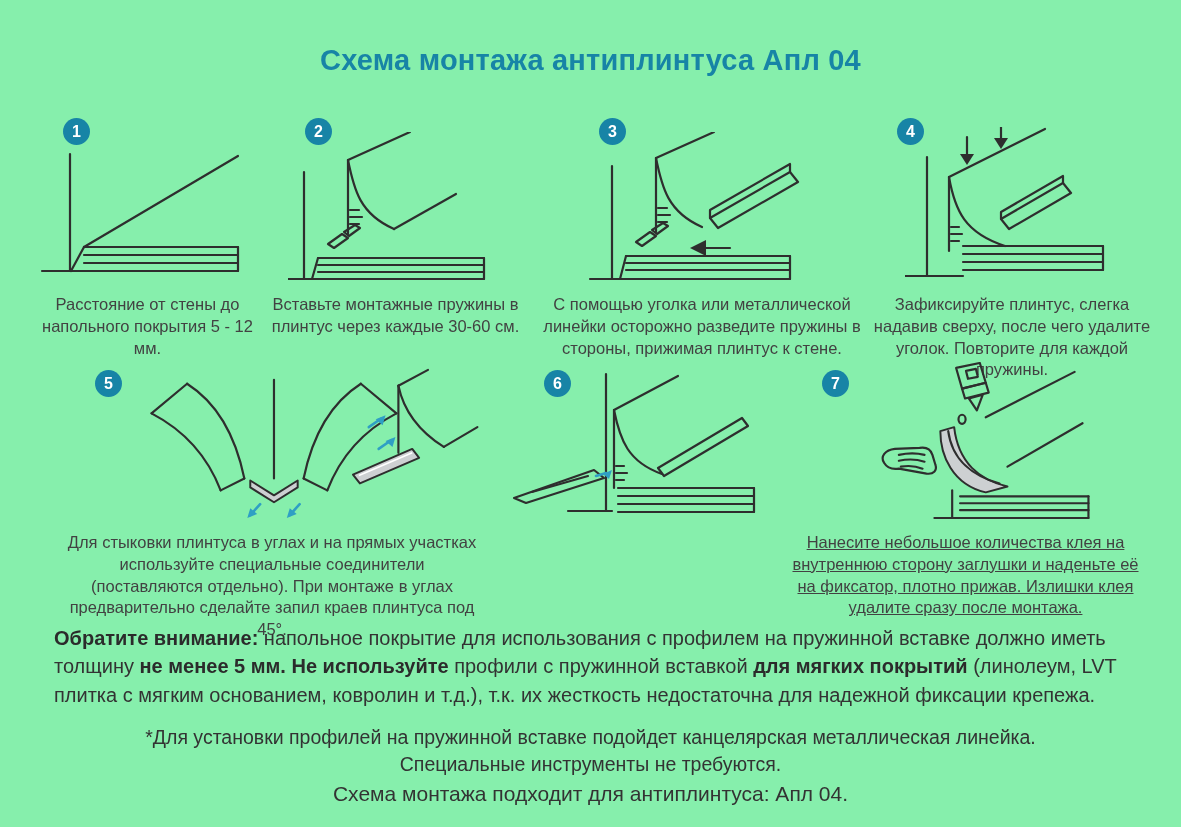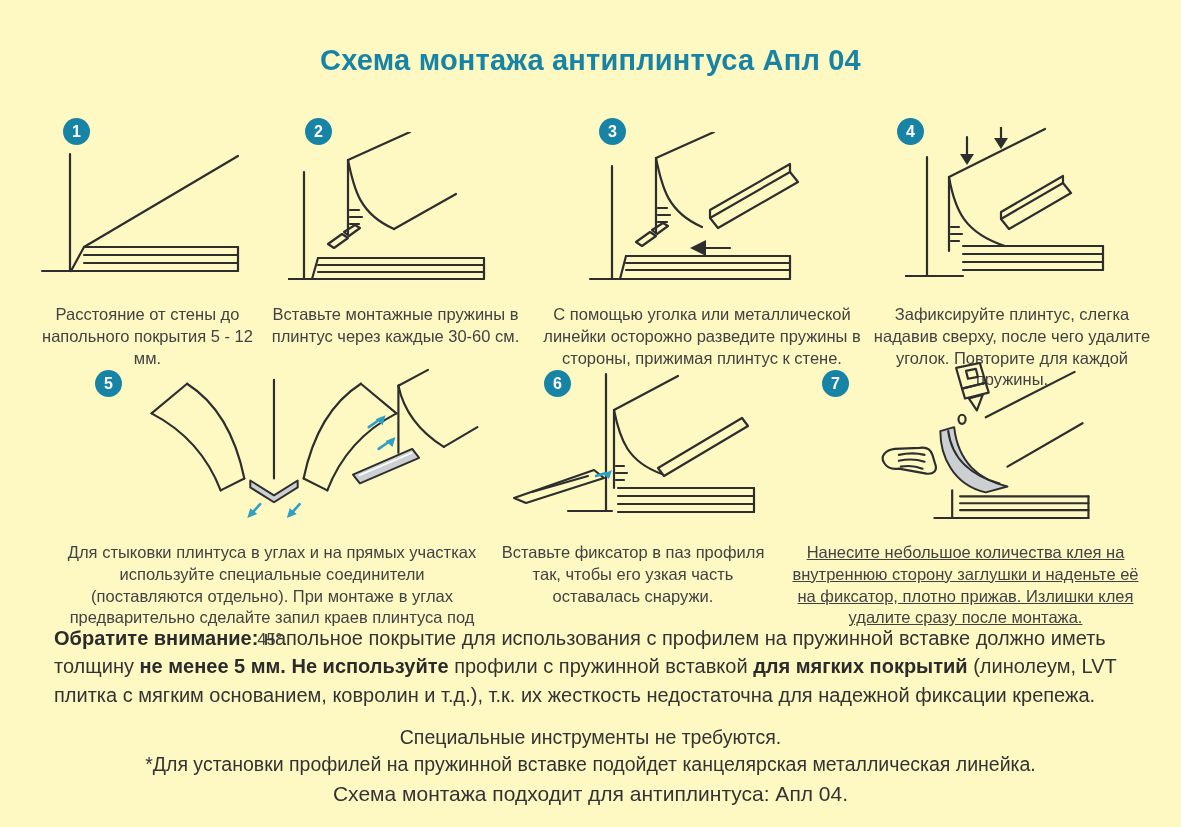--- a/index.html
+++ b/index.html
@@ -5,38 +5,38 @@
   :root{
     --accent:#1784A6;
     --arrow:#2F9FC4;
     --line:#2E2E2E;
     --text:#424242;
     --connector-gray:#CDD0D2;
   }
   *{box-sizing:border-box;margin:0;padding:0;}
   body{background:#e8e8e8;font-family:"Liberation Sans", sans-serif;}
   .page{
-    position:relative;width:1181px;height:827px;background:#fef9c3;
+    position:relative;width:1181px;height:827px;background:#86efac;
     overflow:hidden;color:var(--text);
   }
   .page-title{
     position:absolute;top:44px;left:0;width:100%;text-align:center;
     font-size:29px;font-weight:700;color:var(--accent);letter-spacing:.2px;
   }
   .step{position:absolute;}
   .badge{
     position:absolute;width:27px;height:27px;border-radius:50%;
     background:var(--accent);color:#fff;font-weight:700;font-size:16px;
     display:flex;align-items:center;justify-content:center;z-index:2;
   }
   .art{display:flex;justify-content:center;align-items:flex-end;}
   .row1 .art{height:172px;}
   .row2 .art{height:158px;}
   .caption{
-    margin-top:22px;text-align:center;font-size:16.5px;line-height:1.32;
+    margin-top:12px;text-align:center;font-size:16.5px;line-height:1.32;
     color:var(--text);
   }
   #s1{left:40px;top:110px;width:215px;}
   #s2{left:268px;top:110px;width:255px;}
   #s3{left:542px;top:110px;width:320px;}
   #s4{left:872px;top:110px;width:280px;}
   #s5{left:62px;top:362px;width:420px;}
   #s6{left:488px;top:362px;width:290px;}
   #s7{left:788px;top:362px;width:355px;}
   svg .draw{stroke:var(--line);stroke-width:2.2;fill:none;stroke-linejoin:round;stroke-linecap:round;}
@@ -208,21 +208,20 @@
         <line class="draw" x1="24" y1="122" x2="80" y2="106"></line>
         <path class="teal" d="M88 106 l10 -3"></path>
         <path class="tealfill" d="M104 100 l-3 9 -6 -5 z"></path>
         <line class="draw" x1="110" y1="118" x2="246" y2="118"></line>
         <line class="draw" x1="110" y1="126" x2="246" y2="126"></line>
         <line class="draw" x1="110" y1="134" x2="246" y2="134"></line>
         <line class="draw" x1="110" y1="142" x2="246" y2="142"></line>
         <line class="draw" x1="246" y1="118" x2="246" y2="142"></line>
       </svg>
     </div>
-    <div class="caption" style="width:290px;">Вставьте фиксатор в паз профиля так, чтобы его узкая часть оставалась снаружи.</div>
   </div>
 
   <div class="step row2" id="s7">
     <div class="badge" style="left:34px;top:8px;">7</div>
     <div class="art">
       <svg width="260" height="158" viewBox="0 0 260 160">
         <path class="draw" d="M120 6 L144 1 L150 21 L126 27 Z"></path>
         <path class="draw" d="M130 9 l10 -2 2 8 -10 2 z"></path>
         <path class="draw" d="M126 27 L150 21 L153 31 L129 37 Z"></path>
         <path class="draw" d="M133 37 L147 33 L141 49 Z"></path>
@@ -240,19 +239,19 @@
         <line class="draw" x1="124" y1="150" x2="254" y2="150"></line>
         <line class="draw" x1="254" y1="136" x2="254" y2="158"></line>
       </svg>
     </div>
     <div class="caption" style="width:355px;text-decoration:underline;">Нанесите небольшое количества клея на внутреннюю сторону заглушки и наденьте её на фиксатор, плотно прижав. Излишки клея удалите сразу после монтажа.</div>
   </div>
 
   <p class="notice"><b>Обратите внимание:</b><span> напольное покрытие для использования с профилем на пружинной вставке должно иметь толщину </span><b>не менее 5 мм. Не используйте</b><span> профили с пружинной вставкой </span><b>для мягких покрытий</b><span> (линолеум, LVT плитка с мягким основанием, ковролин и т.д.), т.к. их жесткость недостаточна для надежной фиксации крепежа.</span></p>
 
   <div class="footnote">
+    <div>*Для установки профилей на пружинной вставке подойдет канцелярская металлическая линейка.</div>
     <div>Специальные инструменты не требуются.</div>
-    <div>*Для установки профилей на пружинной вставке подойдет канцелярская металлическая линейка.</div>
   </div>
 
   <div class="compat">Схема монтажа подходит для антиплинтуса:  Апл 04.</div>
 
 </div>
 
 </body></html>

